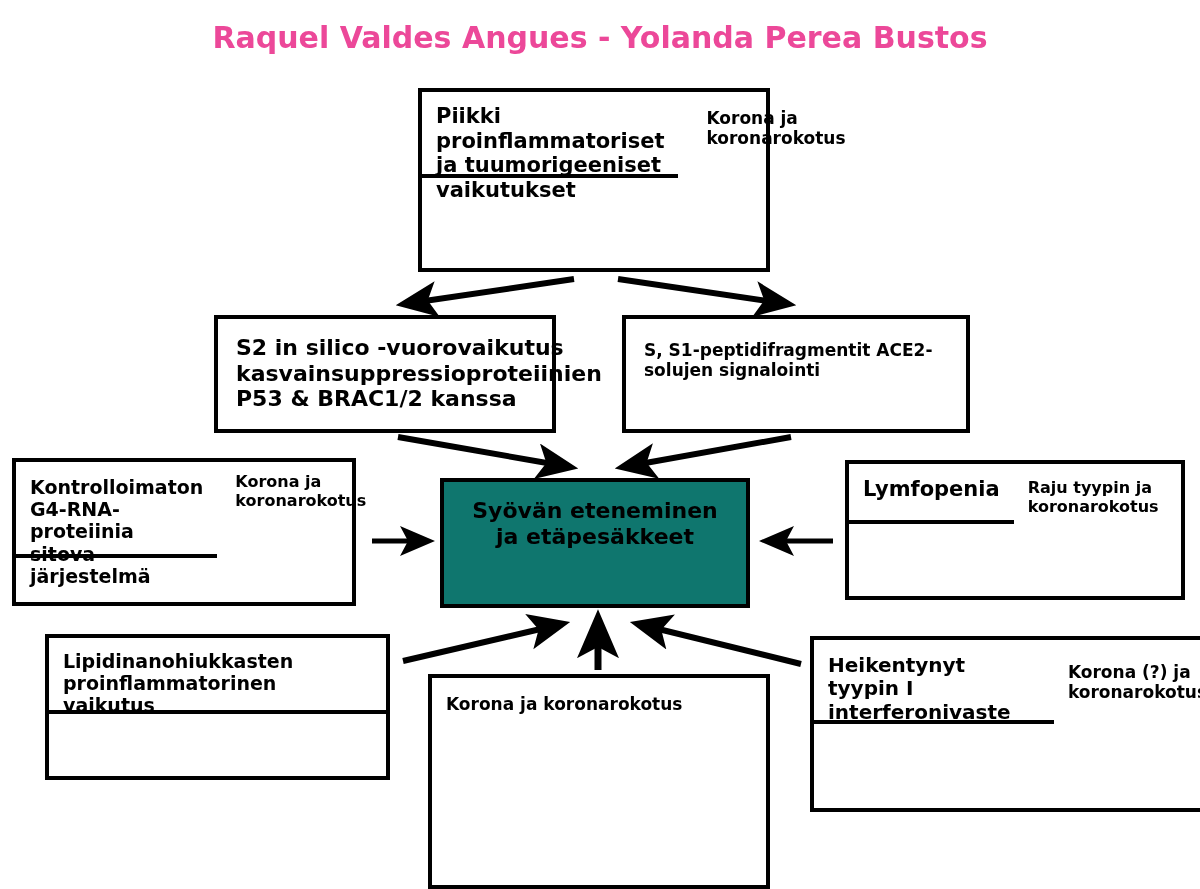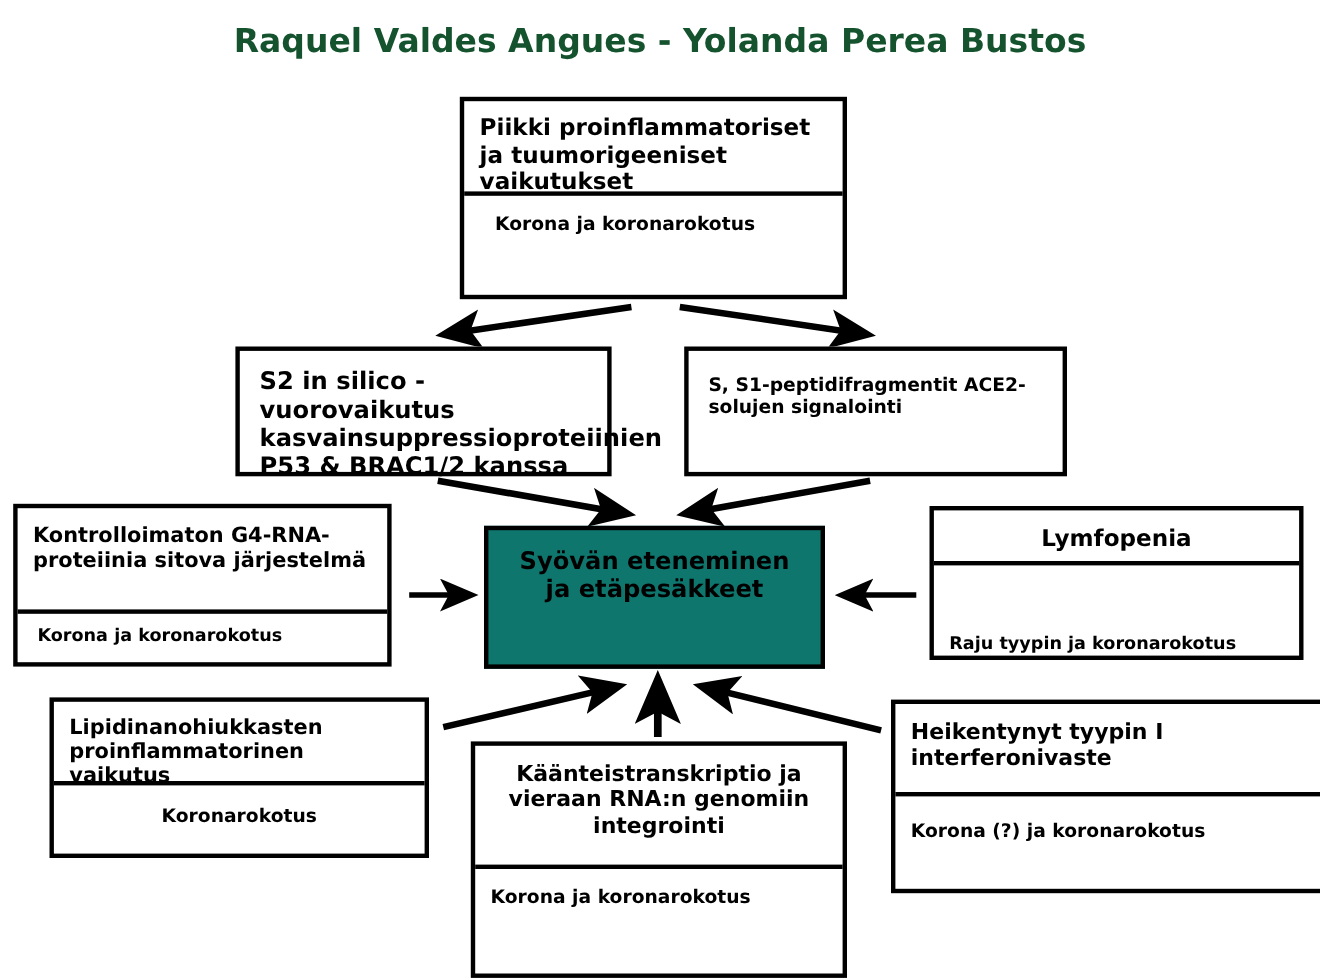--- a/index.html
+++ b/index.html
@@ -20,29 +20,29 @@
   }
   .title {
     position: absolute;
     left: 0;
     top: 20px;
     width: 1200px;
     text-align: center;
     font-size: 30px;
     font-weight: bold;
     letter-spacing: 0px;
-    color: #14532d;
+    color: #ec4899;
   }
   .node {
     position: absolute;
     box-sizing: border-box;
     border: 4px solid #000000;
     background: #ffffff;
     display: flex;
-    flex-direction: column;
+    flex-direction: row;
   }
   .node.filled {
     background: #0f766e;
   }
   .node .head {
     box-sizing: border-box;
     padding: 10px 14px 8px 14px;
     font-weight: bold;
     line-height: 1.17;
   }
@@ -69,21 +69,21 @@
   #node-s1           { left: 622px;  top: 315px; width: 348px; height: 118px; }
   #node-s1 .head     { font-size: 17px; padding-top: 22px; padding-left: 18px; }
 
   #node-cancer       { left: 440px;  top: 478px; width: 310px; height: 130px; }
   #node-cancer .head { font-size: 22px; padding-top: 16px; }
 
   #node-g4           { left: 12px;   top: 458px; width: 344px; height: 148px; }
   #node-g4 .head     { font-size: 19px; height: 96px; padding-top: 14px; padding-left: 14px; }
   #node-g4 .sub      { font-size: 16px; padding-top: 10px; padding-left: 18px; }
 
-  #node-lymfo        { left: 845px;  top: 460px; width: 340px; height: 140px; gap: 47px; }
+  #node-lymfo        { left: 845px;  top: 460px; width: 340px; height: 140px; }
   #node-lymfo .head  { font-size: 21px; height: 60px; padding-top: 13px; }
   #node-lymfo .sub   { font-size: 16px; padding-top: 14px; padding-left: 14px; }
 
   #node-lipid        { left: 45px;   top: 634px; width: 345px; height: 146px; }
   #node-lipid .head  { font-size: 19px; height: 76px; padding-top: 12px; padding-left: 14px; }
   #node-lipid .sub   { font-size: 17px; padding-top: 18px; }
 
   #node-rt           { left: 428px;  top: 674px; width: 342px; height: 215px; }
   #node-rt .head     { font-size: 20px; height: 112px; padding-top: 14px; }
   #node-rt .sub      { font-size: 17px; padding-top: 16px; padding-left: 14px; }
@@ -154,25 +154,23 @@
     <div class="sub c-left">Korona ja koronarokotus</div>
   </div>
 
   <div class="node" id="node-lymfo">
     <div class="head divided c-center">Lymfopenia</div>
     <div class="sub c-left">Raju tyypin ja koronarokotus</div>
   </div>
 
   <div class="node" id="node-lipid">
     <div class="head divided c-left">Lipidinanohiukkasten proinflammatorinen vaikutus</div>
-    <div class="sub c-center">Koronarokotus</div>
   </div>
 
   <div class="node" id="node-rt">
-    <div class="head divided c-center">Käänteistranskriptio ja vieraan RNA:n genomiin integrointi</div>
     <div class="sub c-left">Korona ja koronarokotus</div>
   </div>
 
   <div class="node" id="node-ifn">
     <div class="head divided c-left">Heikentynyt tyypin I interferonivaste</div>
     <div class="sub c-left">Korona (?) ja koronarokotus</div>
   </div>
 
 </div>
 

